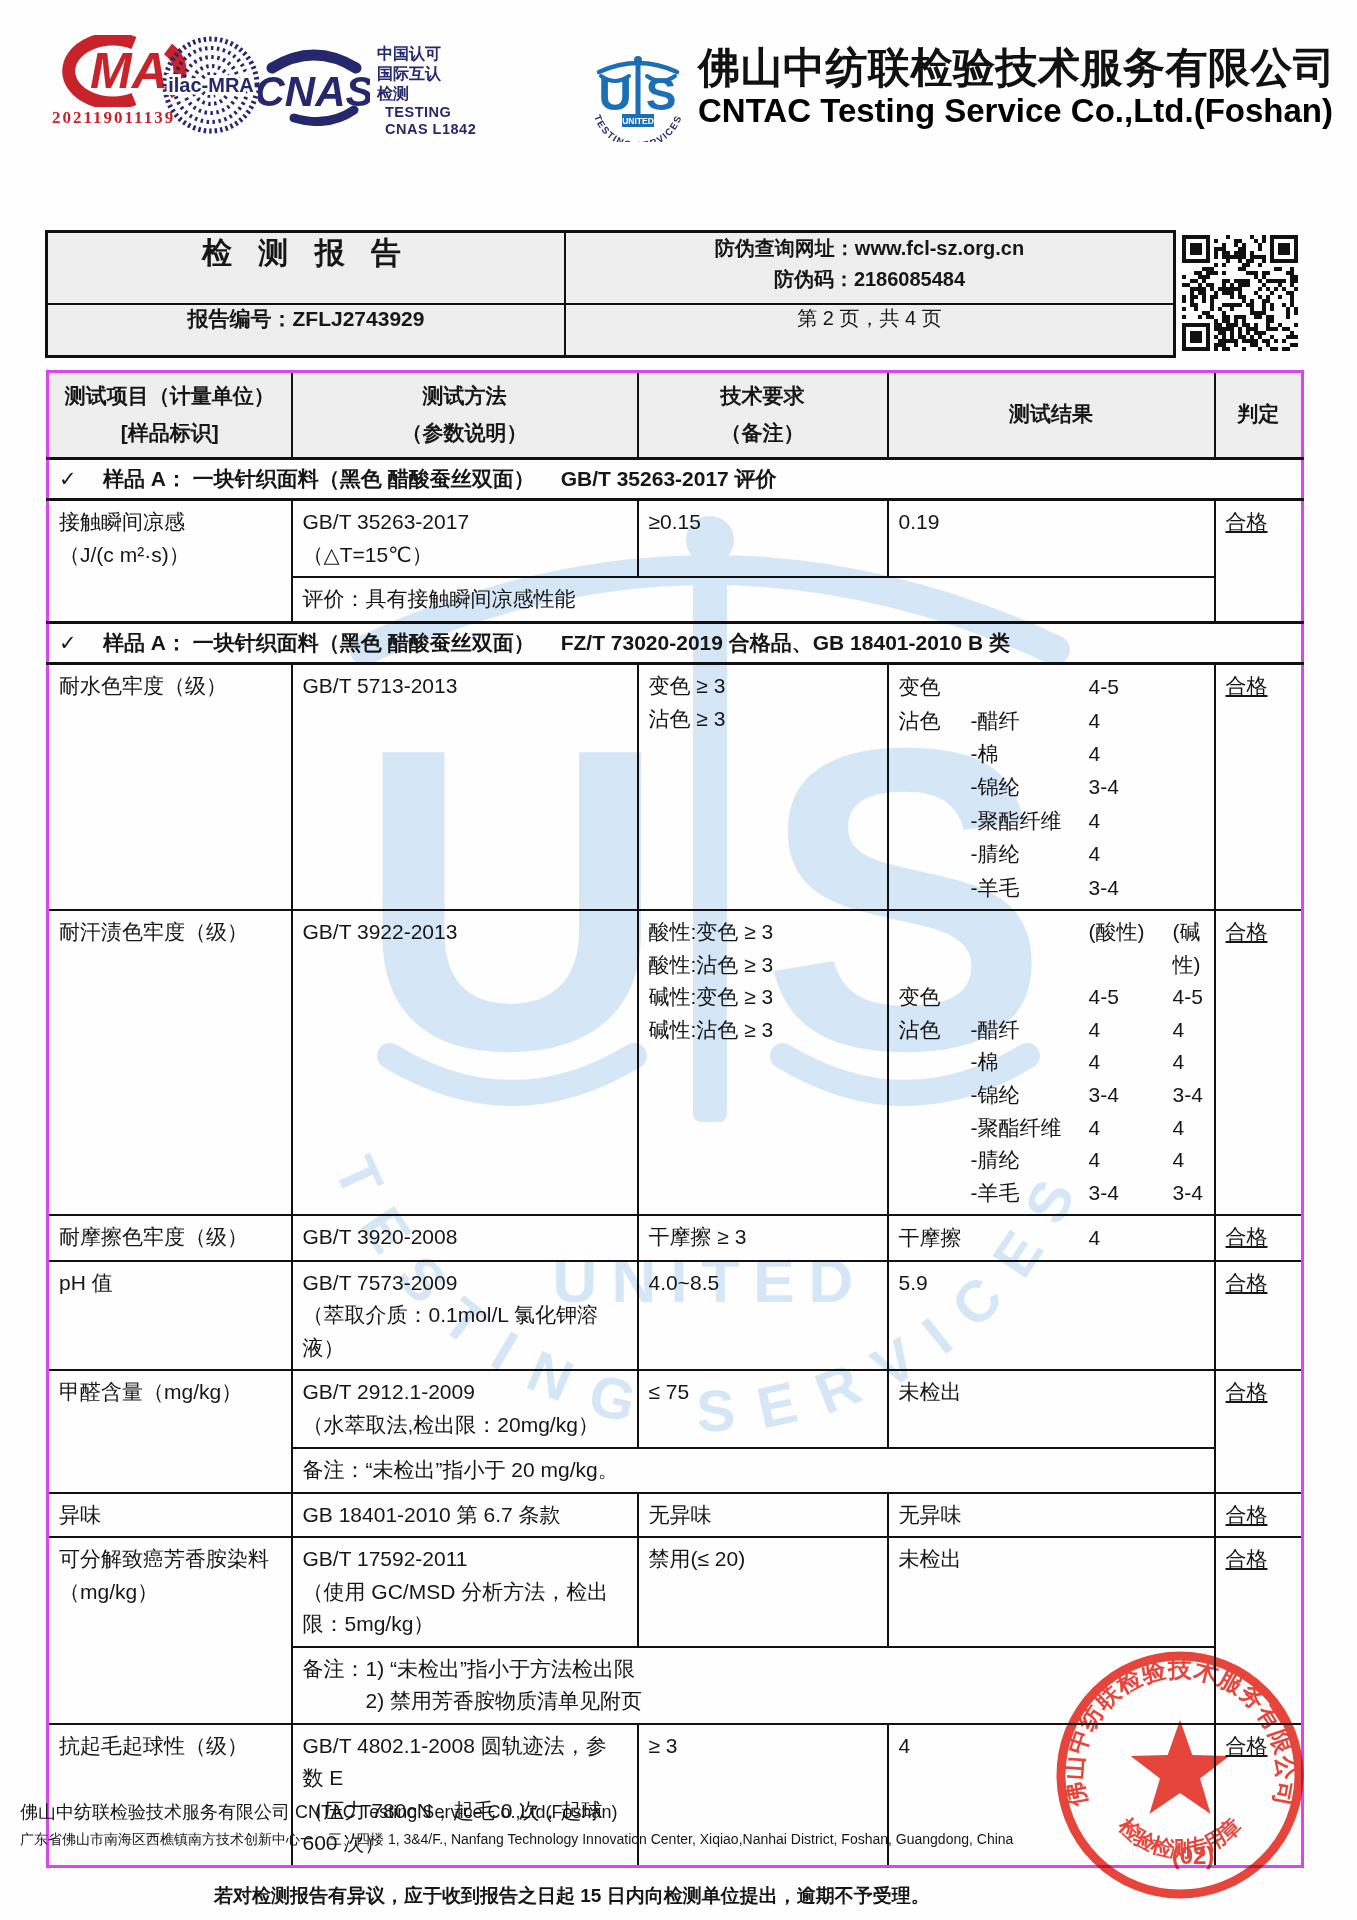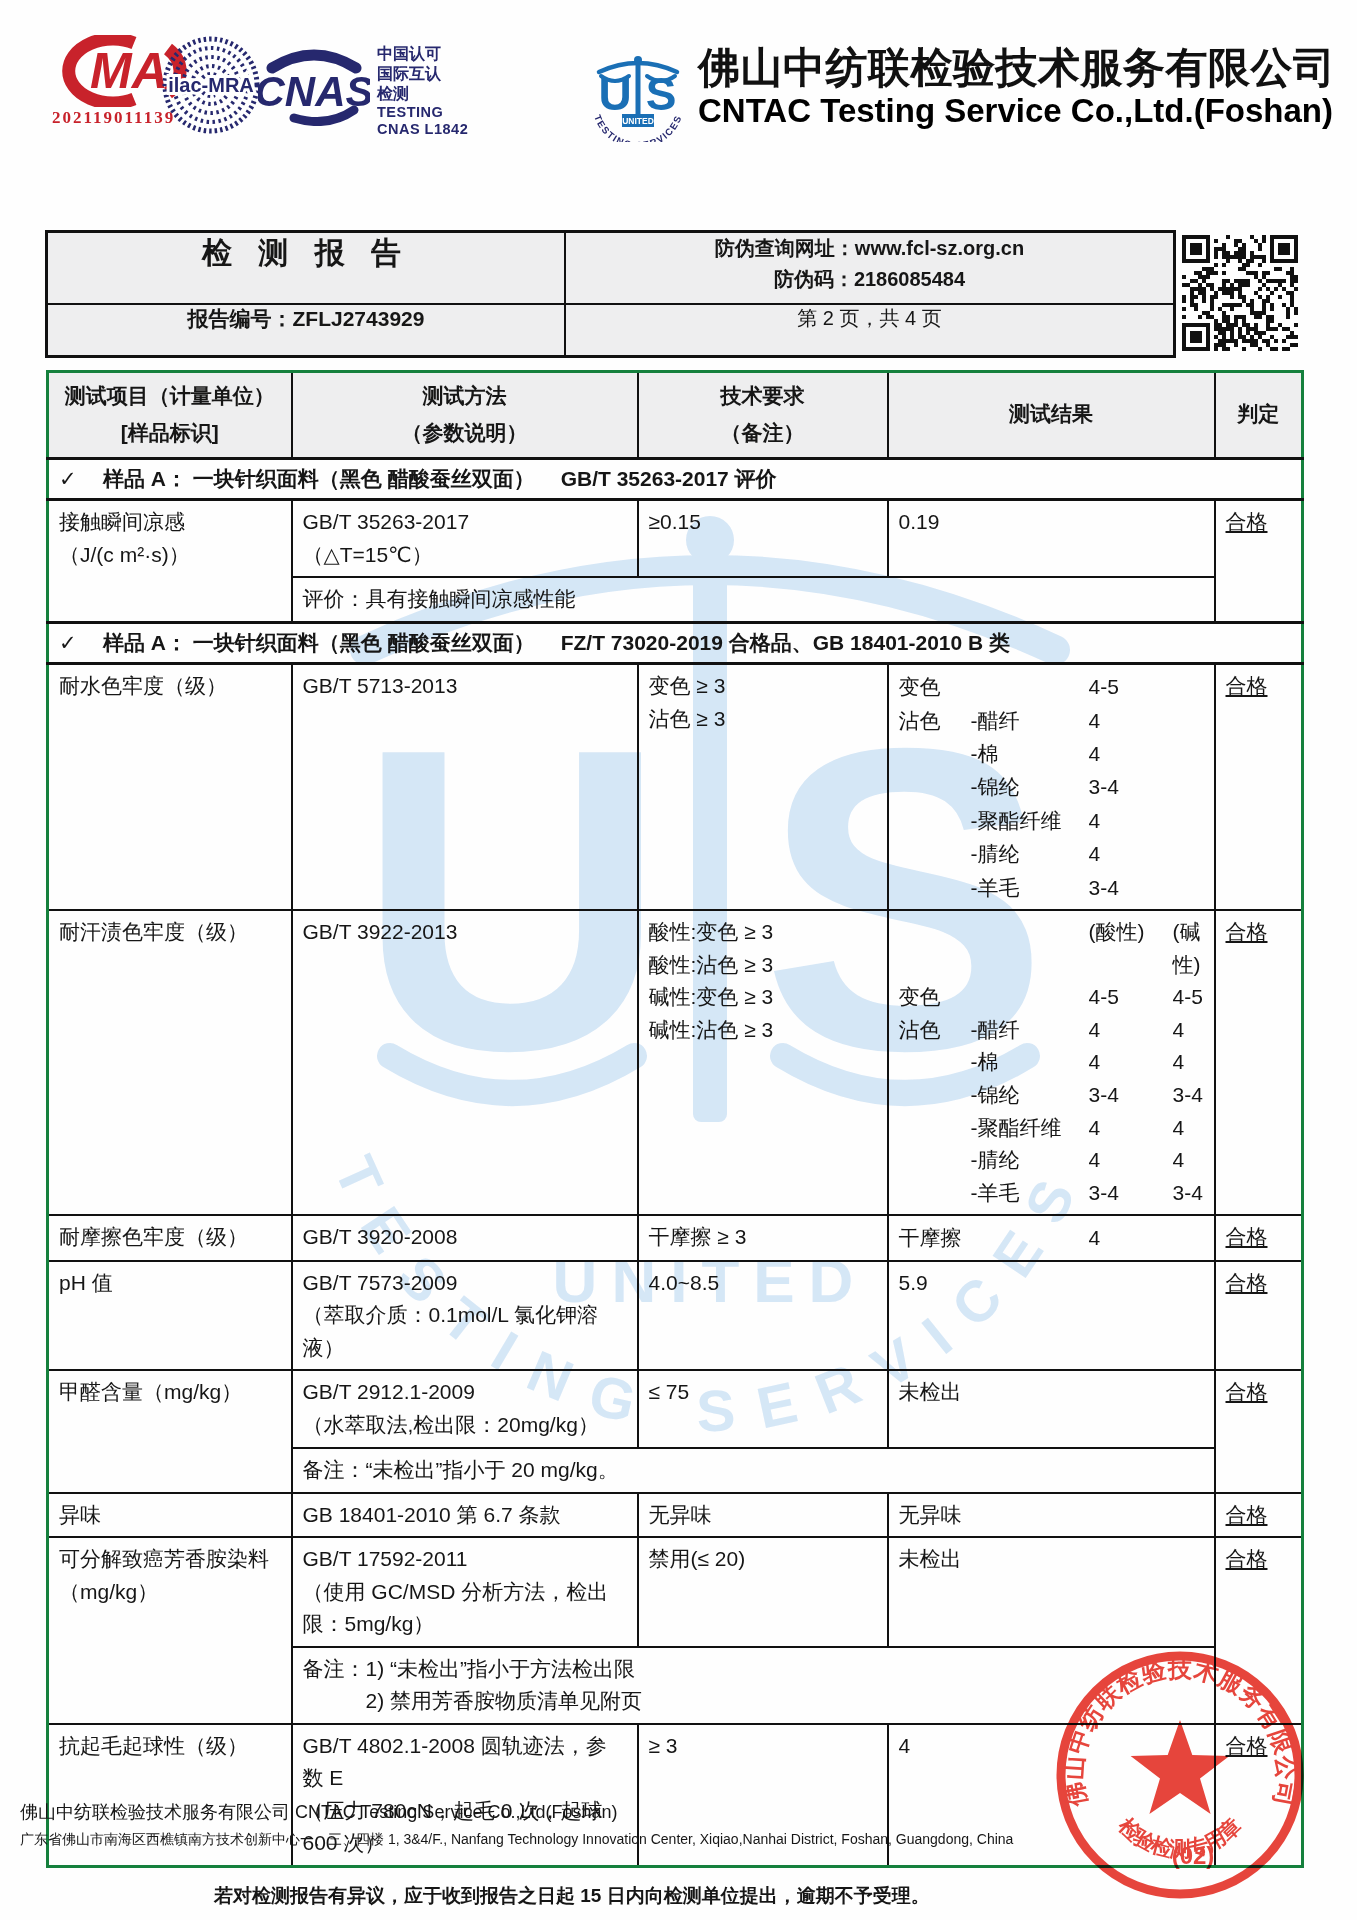--- a/index.html
+++ b/index.html
@@ -4,37 +4,37 @@
 <style>
   html,body{margin:0;padding:0;background:#e8e8e8;}
   .page{position:relative;width:1357px;height:1920px;background:#fefefe;overflow:hidden;
         font-family:"Liberation Sans","DejaVu Sans",sans-serif;color:#161616;}
   .abs{position:absolute;}
   svg{display:block;}
   
   .cma-num{left:52px;top:108px;color:#c8222b;font-family:"Liberation Serif","DejaVu Serif",serif;
            font-weight:bold;font-size:17px;letter-spacing:2px;}
   .accred-text{left:377px;top:44px;font-size:16px;font-weight:bold;line-height:20px;color:#26286e;}
-  .accred-text .lat{font-size:14.5px;letter-spacing:.5px;line-height:17px;font-weight:bold;color:#26286e;}
+  .accred-text .lat{font-size:14.5px;letter-spacing:.5px;line-height:17px;font-weight:bold;color:#26286e;margin-left:8px;}
   .co-cn{left:698px;top:40px;font-size:42px;font-weight:600;letter-spacing:.5px;color:#111;}
   .co-en{left:698px;top:92px;font-size:33px;font-weight:bold;color:#000000;}
   
   .rpt{left:45px;top:230px;width:1125px;height:122px;border:3px solid #111;background:#eeeeef;
        display:grid;grid-template-columns:518px 1fr;grid-template-rows:72px 1fr;}
   .rpt > div{border-right:2px solid #111;border-bottom:2px solid #111;display:flex;flex-direction:column;
        align-items:center;}
   .rpt > div:nth-child(2n){border-right:none;}
   .rpt > div:nth-child(3),.rpt > div:nth-child(4){border-bottom:none;}
   .rpt-title{font-size:30px;font-weight:bold;letter-spacing:9px;}
   .rpt-anti{font-size:20px;font-weight:600;line-height:31px;text-align:center;}
   .rpt-no{font-size:21px;font-weight:bold;}
   .rpt-page{font-size:20px;}
   
   table.main{position:absolute;left:46px;top:370px;width:1255px;border-collapse:collapse;
-             table-layout:fixed;border:3px solid #15803d;background:transparent;}
+             table-layout:fixed;border:3px solid #d946ef;background:transparent;}
   table.main td,table.main th{border:2px solid #111;vertical-align:top;padding:5px 10px;
              font-size:21px;line-height:1.55;font-weight:normal;text-align:left;
              white-space:pre-line;overflow:hidden;}
   tr.h th{background:#eeeeef;text-align:center;vertical-align:middle;border-bottom:3px solid #111;
           font-weight:600;line-height:1.75;}
   tr.band td{font-weight:bold;border-top:3px solid #111;border-bottom:3px solid #111;
              padding:3px 10px;white-space:nowrap;}
   tr.band .chk{display:inline-block;width:44px;}
   tr.band .bstd{margin-left:26px;}
   td.mth{font-weight:600;}

